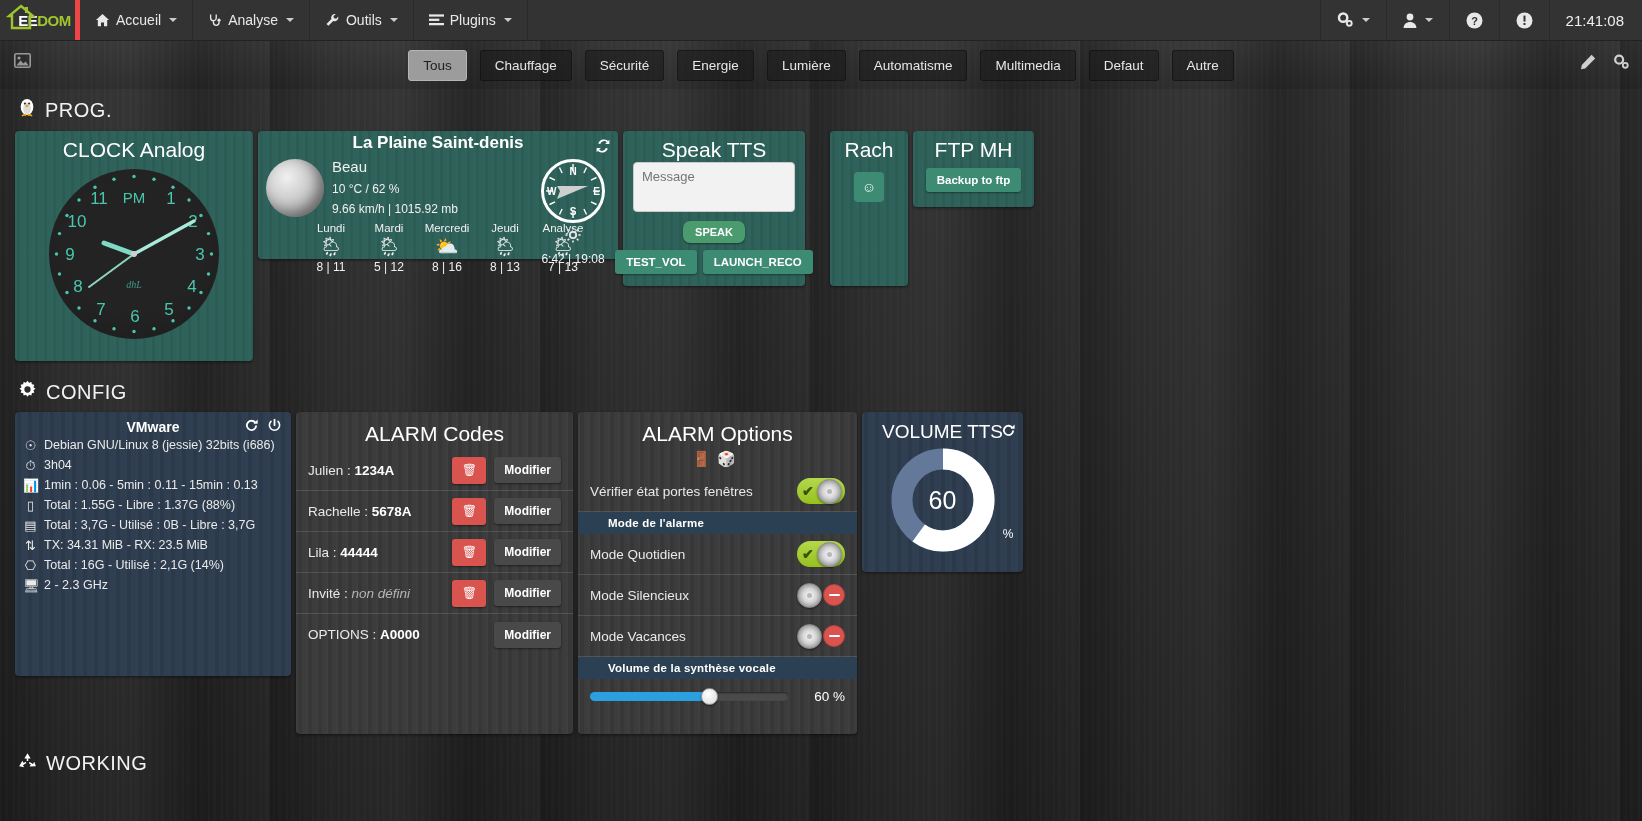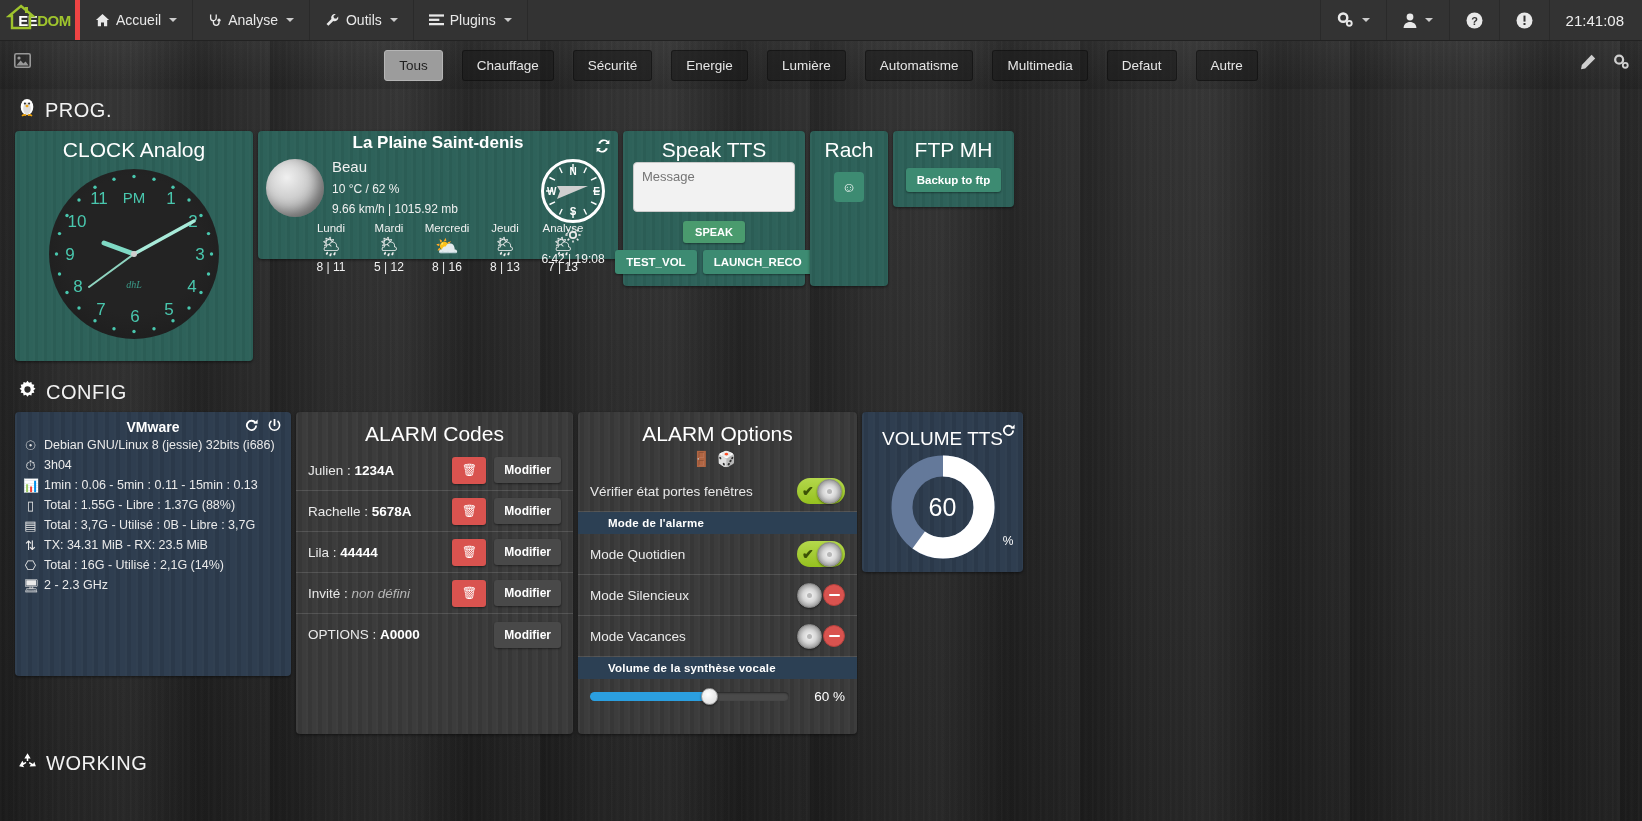--- a/index.html
+++ b/index.html
@@ -41,21 +41,21 @@
   .clock-time{ display:flex; align-items:center; padding:0 18px 0 16px; font-size:15px; border-left:1px solid #2a2a2a;}
   .ico{ display:inline-flex; align-items:center; justify-content:center; }
 
   
   .tabbar{
     height:48px; display:flex; align-items:center; justify-content:center;
     position:relative;
     background:linear-gradient(180deg,rgba(255,255,255,0.02),rgba(0,0,0,0.12));
   }
   .tab-pic{ position:absolute; left:14px; top:12px; opacity:.75; cursor:pointer;}
-  .tabs{ display:flex; gap:19px;text-align:right; }
+  .tabs{ display:flex; gap:13px;text-align:right; }
   .tab{
     padding:7px 14px; font-size:13.5px; color:#e6e6e6; cursor:pointer;
     border-radius:3px; background:rgba(25,25,25,0.55);
     border:1px solid rgba(0,0,0,0.35);
   }
   .tab.active{ background:#9c9c9c; color:#1f1f1f; border-color:#b5b5b5; }
   .tabbar-right{ position:absolute; right:12px; top:13px; display:flex; gap:17px; }
   .tabbar-right svg{ cursor:pointer; }
 
   
@@ -107,25 +107,25 @@
   .compass{ width:64px; height:64px; border-radius:50%; border:3px solid #fff; position:relative; margin:0 auto;}
   .sun-row{ font-size:12px; margin-top:5px; color:#f3f3f3;}
   .refresh-ic{ position:absolute; right:8px; top:8px; cursor:pointer;}
 
   
   #tts-widget{ width:182px; height:155px; padding:0 10px;}
   #tts-input{ width:100%; height:50px; resize:none; border:1px solid #c9c9c9; border-radius:4px;
     background:#f2f2f2; color:#333; font-size:13px; padding:6px 8px; font-family:"Liberation Sans",sans-serif;}
   .btn-green{ background:#3d8b72; color:#fff; border:none; border-radius:3px; font-weight:bold;
     font-size:11.5px; padding:6px 11px; cursor:pointer; box-shadow:0 1px 2px rgba(0,0,0,.4);}
-  .btn-speak{ background:#4a9b6e; display:block; margin:5px auto 0; font-size:11px; padding:5px 12px;}
+  .btn-speak{ background:#4a9b6e; display:block; margin:5px auto 0; font-size:11px; padding:5px 12px;border-radius:7px;}
   .tts-btns{ display:flex; gap:6px; justify-content:center; margin-top:7px;}
 
   
-  #rach-widget{ width:78px; height:155px; }
+  #rach-widget{ width:78px; height:155px;margin-left:20px; }
   .rach-btn{ width:30px; height:30px; display:flex; align-items:center; justify-content:center;
     background:#3d8b72; border-radius:4px; margin:10px auto 0; cursor:pointer; font-size:14px; color:#fff;}
 
   
   #ftp-widget{ width:121px; height:76px;}
   .ftp-btn{ display:block; margin:6px auto 0; background:#3d8b72; }
 
   
   #sysinfo-widget{ width:276px; height:264px; padding:7px 8px 0 8px;}
   .sys-head{ text-align:center; font-size:14px; font-weight:bold; color:#fff; position:relative;}
@@ -631,21 +631,21 @@
       <div class="slider">
         <div class="fill" id="vol-fill" style="width: 60%;"></div>
         <div class="handle" id="vol-handle" style="left: 60%;"></div>
       </div>
       <span class="slider-val">60 %</span>
     </div>
   </div>
 
   <div class="w w-navy" id="volume-tts">
     <div style="position:relative;">
-      <div class="w-title" style="font-size:19px;padding-top:16px;">VOLUME TTS</div>
+      <div class="w-title" style="font-size:19px;padding-top:9px;">VOLUME TTS</div>
       <span style="position:absolute;right:8px;top:11px;cursor:pointer;">
         <svg width="13" height="13" viewBox="0 0 14 14">
             <path d="M12 3.5A6 6 0 1 0 13 7h-2a4 4 0 1 1-.7-2.3z" fill="#fff"></path>
             <path d="M13.6 0.6 L13.6 5 L9.2 5z" fill="#fff"></path>
           </svg>
       </span>
     </div>
     <div class="donut-wrap">
       <div class="donut">
         <svg width="106" height="106" viewBox="0 0 106 106" style="position:absolute;left:0;top:0;">

